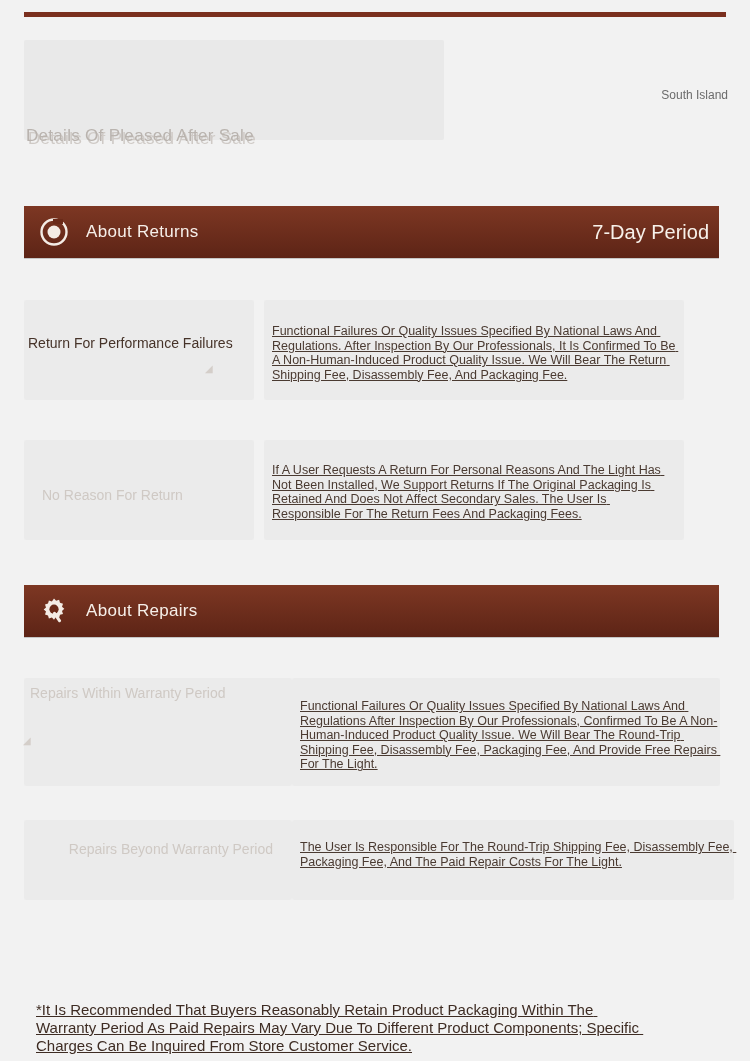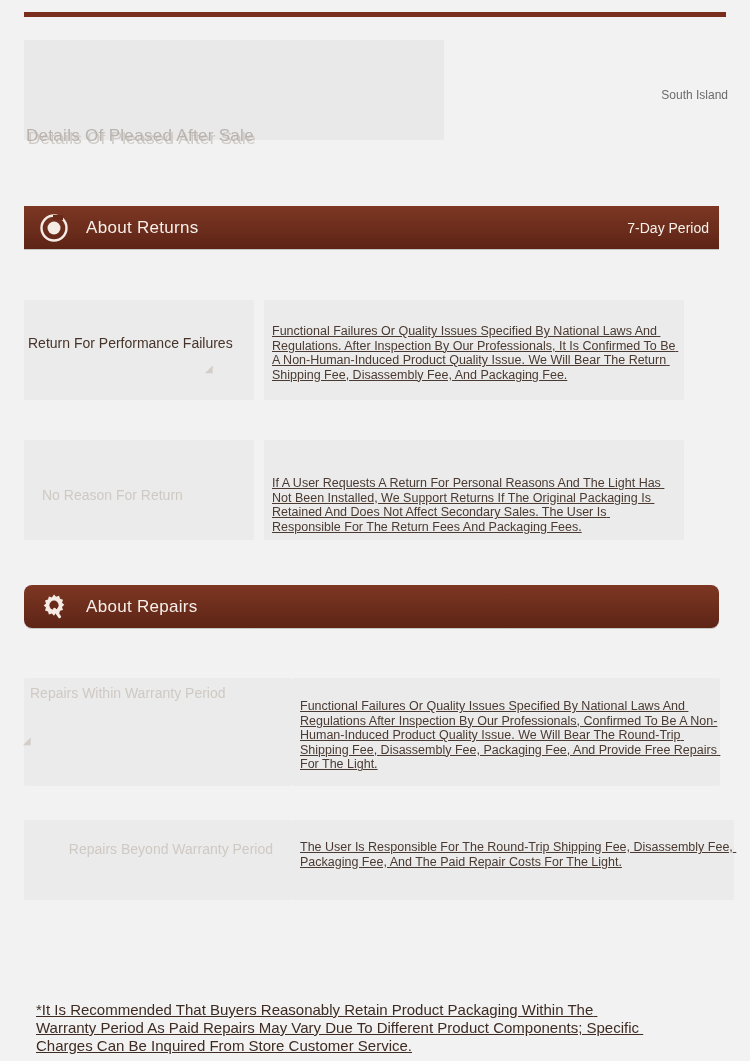--- a/index.html
+++ b/index.html
@@ -70,21 +70,21 @@
     top: 58px;
     font-size: 12px;
     color: #6b6b6b;
   }
 
   
   .section-bar {
     position: absolute;
     left: 24px;
     width: 695px;
-    height: 43px;
+    height: 52px;
     background: linear-gradient(to bottom, #7d3723 0%, #5d2416 100%);
     display: flex;
     align-items: center;
     box-shadow: 0 1px 0 rgba(0,0,0,0.18);
   }
   .section-bar .bar-icon {
     width: 32px;
     height: 32px;
     margin-left: 14px;
     flex: 0 0 auto;
@@ -95,25 +95,25 @@
   .section-bar .bar-title {
     margin-left: 16px;
     color: #f6efe9;
     font-size: 17px;
     letter-spacing: 0.3px;
   }
   .section-bar .bar-badge {
     margin-left: auto;
     margin-right: 10px;
     color: #f7f1ea;
-    font-size: 14px;
+    font-size: 20px;
   }
 
   #bar-returns { top: 206px; }
-  #bar-repairs { top: 585px; border-radius: 8px; }
+  #bar-repairs { top: 585px; }
   .row-label {
     position: absolute;
     font-size: 14px;
     line-height: 22px;
     color: #cfc9c4;
   }
   .row-label.dark {
     color: #463329;
   }
   .row-body {
@@ -135,21 +135,21 @@
     color: #d4cec9;
   }
 
   
   #row-r1-label { left: 28px; top: 332px; width: 230px; }
   #row-r1-body  { left: 272px; top: 324px; width: 412px; }
   #row-r1-glyph { left: 205px; top: 363px; }
 
   
   #row-r2-label { left: 42px; top: 484px; width: 220px; }
-  #row-r2-body  { left: 272px; top: 463px; width: 392px; margin-top: 13px; }
+  #row-r2-body  { left: 272px; top: 463px; width: 392px; }
 
   
   #row-p1-label { left: 30px; top: 682px; width: 262px; }
   #row-p1-body  { left: 300px; top: 699px; width: 420px; }
   #row-p1-glyph { left: 23px; top: 735px; }
 
   
   #row-p2-label { left: 58px; top: 838px; width: 215px; text-align: right; }
   #row-p2-body  { left: 300px; top: 840px; width: 438px; }
 

